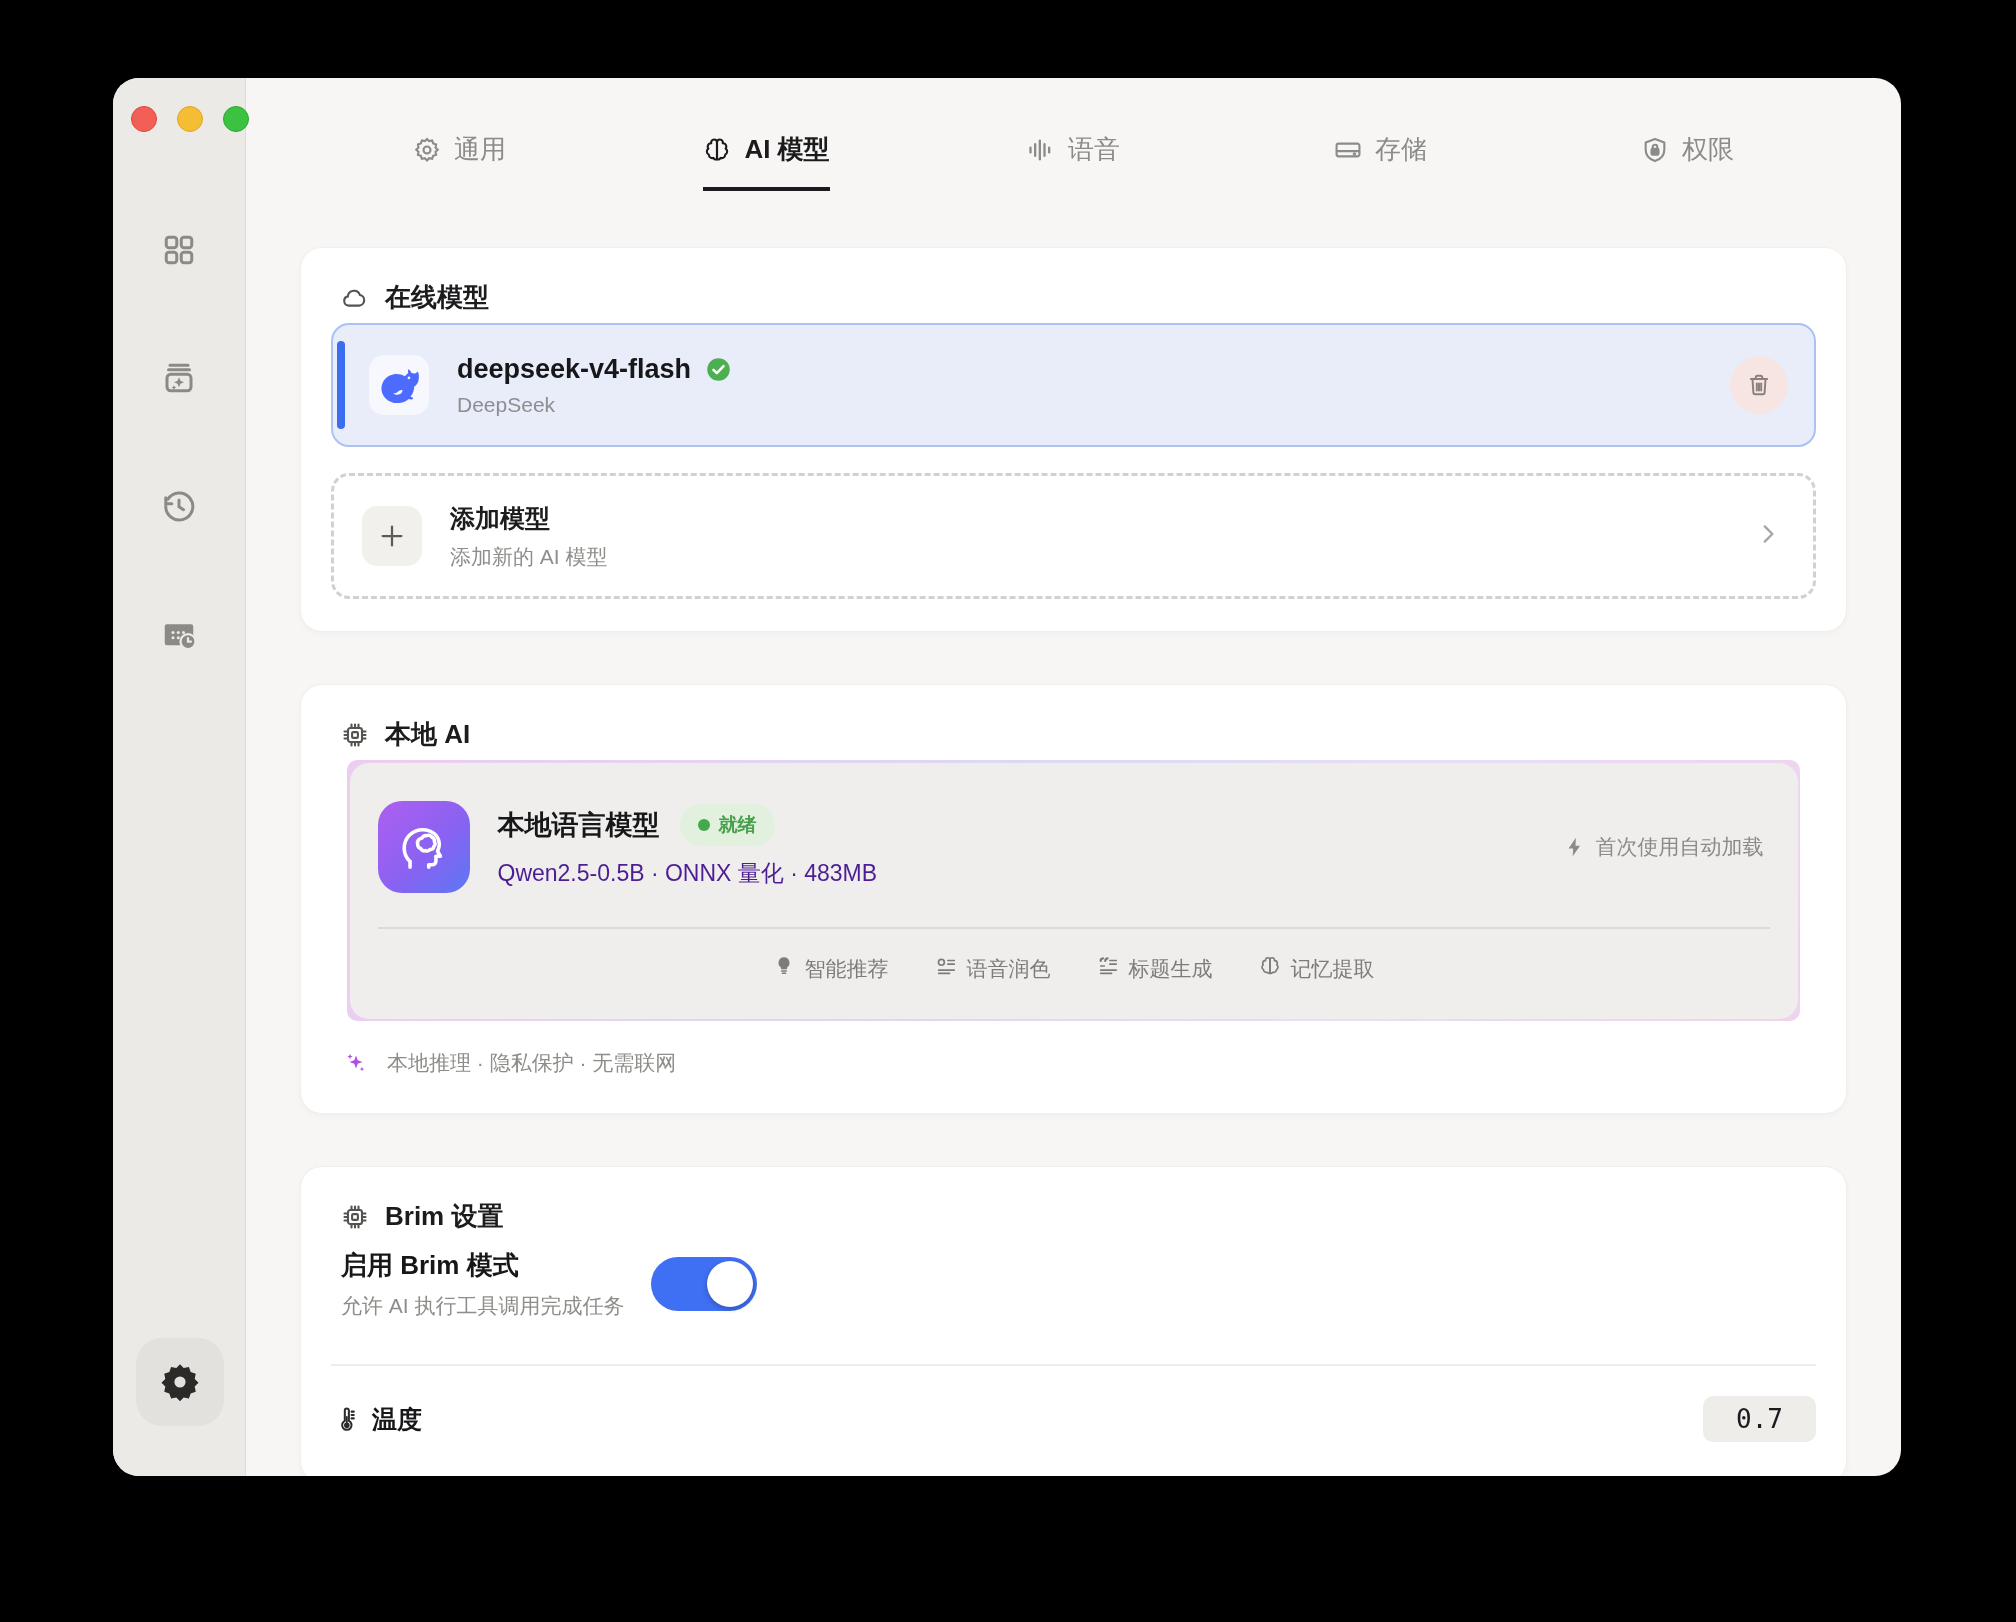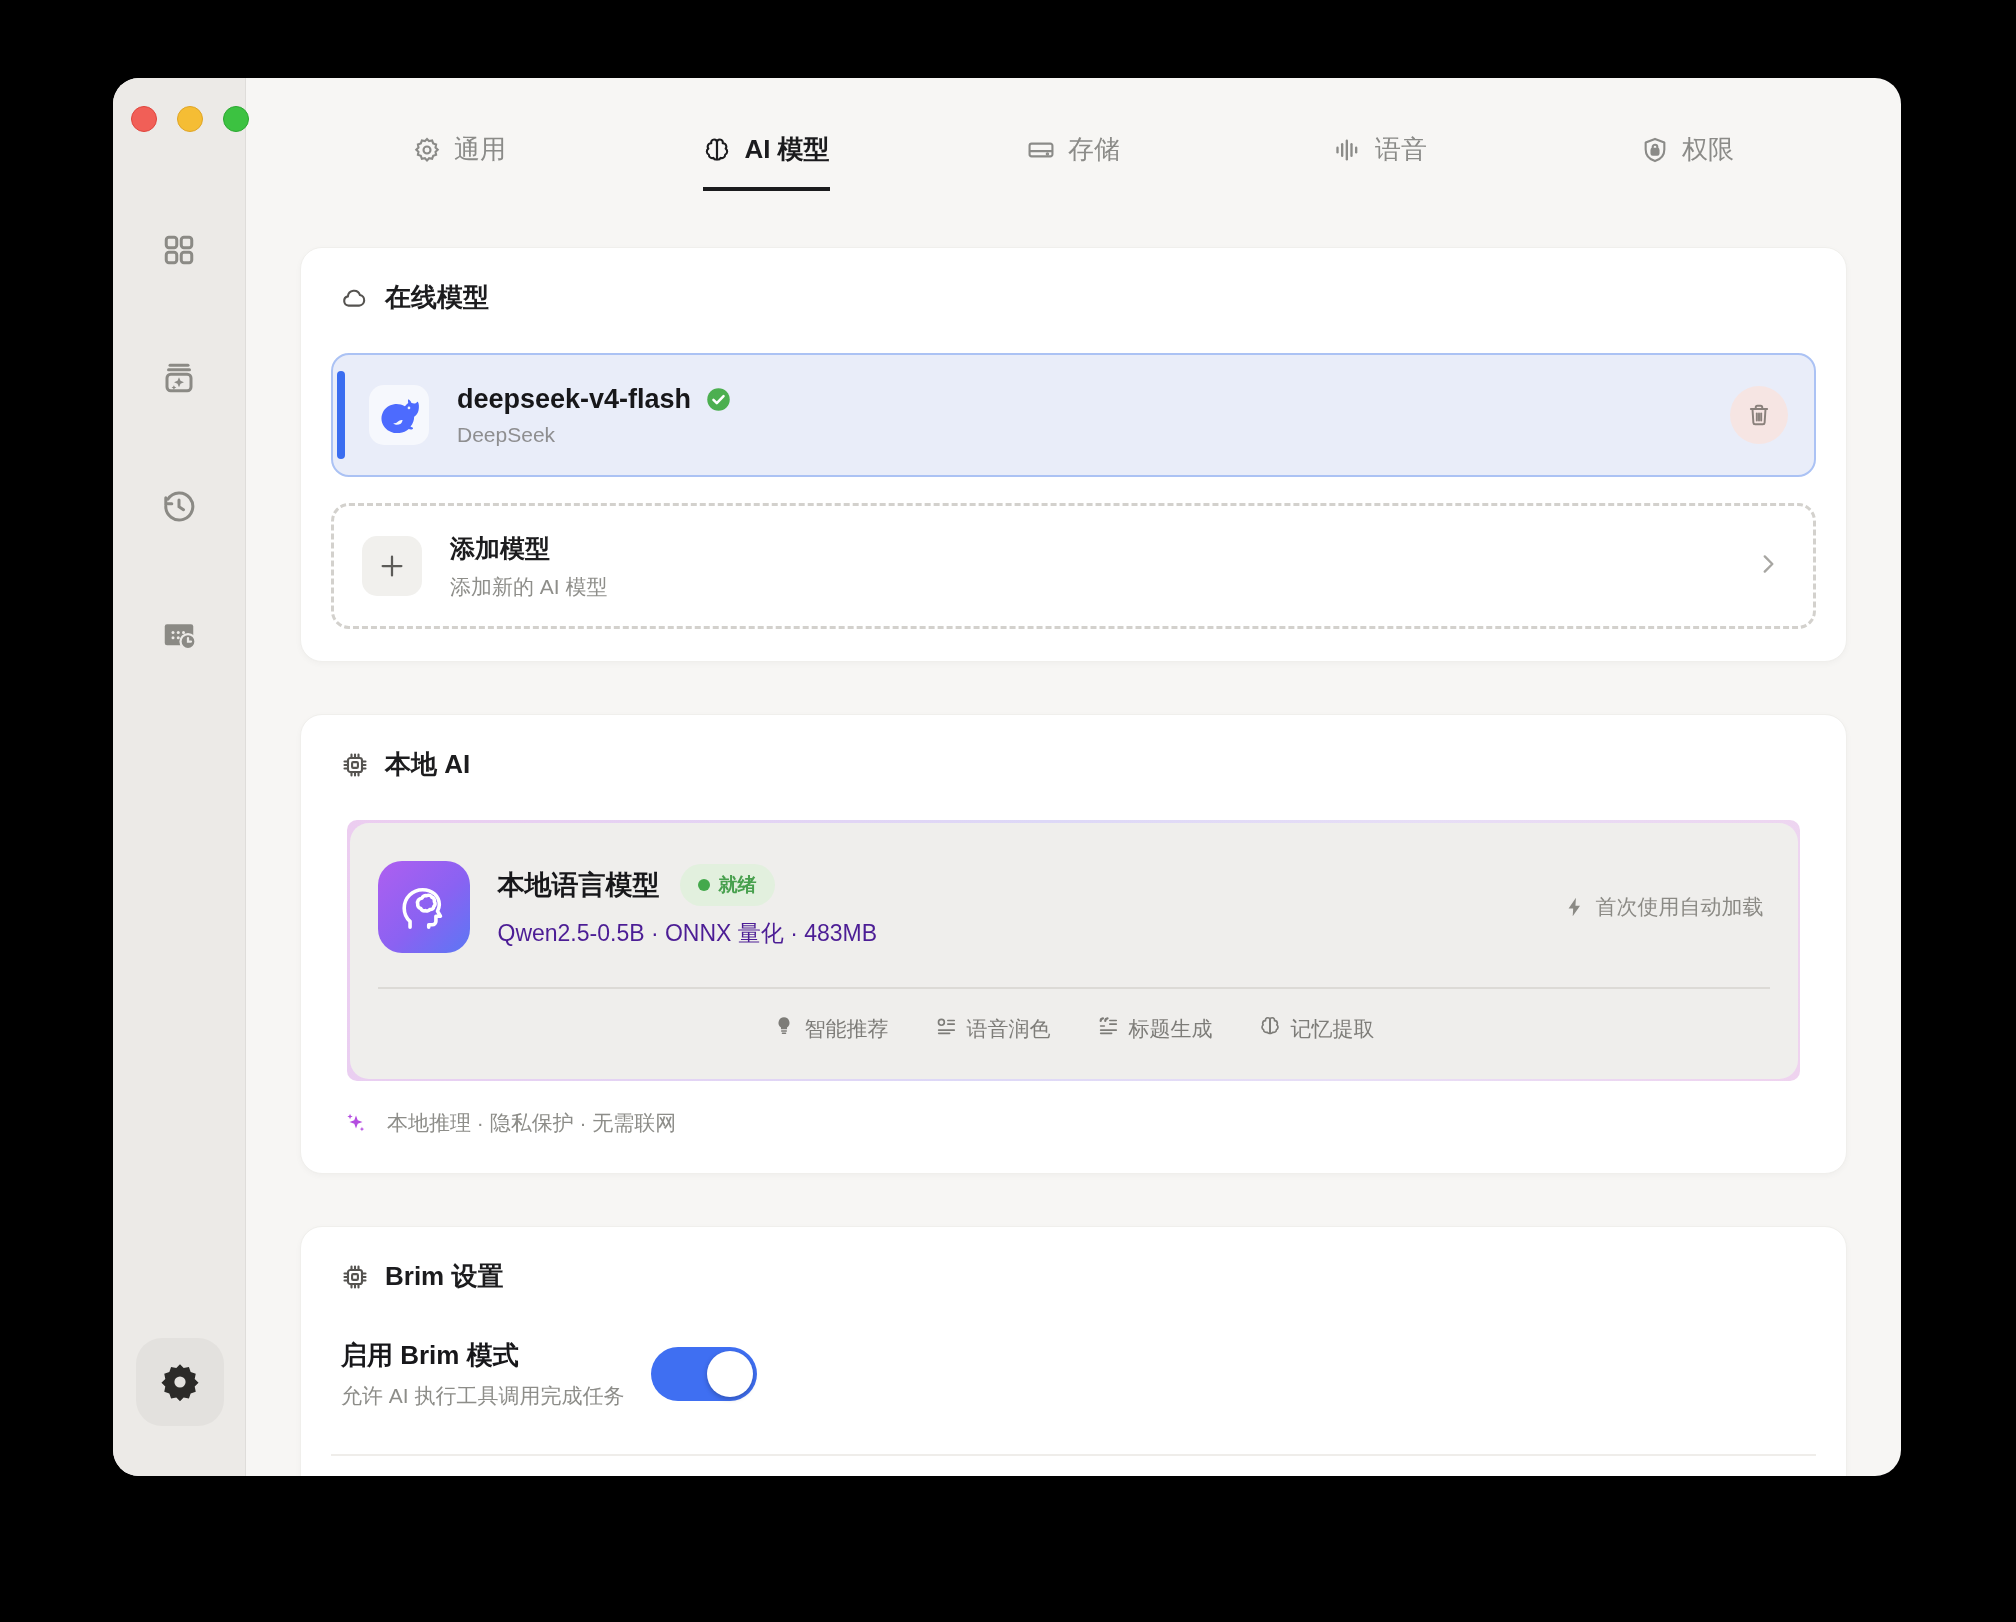--- a/index.html
+++ b/index.html
@@ -31,21 +31,21 @@
   .content { flex:1; display:flex; flex-direction:column; min-width:0; }
   .tabbar { display:flex; padding:54px 60px 0 60px; }
   .tab { flex:1; display:flex; justify-content:center; }
   .tab-inner { display:flex; align-items:center; gap:13px; color:#8b8b88; font-size:26px; padding-bottom:20px; border-bottom:4px solid transparent; cursor:pointer; }
   .tab-inner svg { width:28px; height:28px; }
   .tab.active .tab-inner { color:#1b1b1d; font-weight:bold; border-bottom-color:#1b1b1d; }
 
   .scroll { flex:1; overflow:hidden; padding:56px 54px 0 54px; }
 
   .card { background:#ffffff; border:1px solid #f0efec; border-radius:22px; box-shadow:0 2px 6px rgba(0,0,0,.03); margin-bottom:52px; }
-  .card-header { display:flex; align-items:center; gap:16px; padding:32px 40px 38px 40px; color:#1c1c1e; }
+  .card-header { display:flex; align-items:center; gap:16px; padding:32px 40px 8px 40px; color:#1c1c1e; }
   .card-header svg { width:28px; height:28px; color:#555350; }
   .card-title { font-size:26px; font-weight:bold; }
 
   
   .model-row { position:relative; margin:0 30px; height:124px; background:#e9edf9; border:2px solid #abc2f4; border-radius:18px; display:flex; align-items:center; padding-left:36px; }
   .accent { position:absolute; left:4px; top:16px; bottom:16px; width:8px; border-radius:5px; background:#3a6df0; }
   .tile { width:60px; height:60px; border-radius:15px; display:flex; align-items:center; justify-content:center; flex:0 0 60px; }
   .tile.whale { background:rgba(255,255,255,.6); }
   .tile.whale svg { width:46px; height:46px; }
   .row-texts { margin-left:28px; }
@@ -173,38 +173,38 @@
           <div class="tab-inner">
             <svg viewBox="0 0 24 24" fill="none" stroke="currentColor" stroke-width="1.8" stroke-linecap="round" stroke-linejoin="round">
                 <path d="M9.5 3a2.5 2.5 0 0 0-2.4 3.2A3 3 0 0 0 4 9a3 3 0 0 0 .6 1.8A3 3 0 0 0 5 16a3 3 0 0 0 4 2.8A2.5 2.5 0 0 0 12 20V5.5A2.5 2.5 0 0 0 9.5 3z"></path>
                 <path d="M14.5 3a2.5 2.5 0 0 1 2.4 3.2A3 3 0 0 1 20 9a3 3 0 0 1-.6 1.8A3 3 0 0 1 19 16a3 3 0 0 1-4 2.8A2.5 2.5 0 0 1 12 20V5.5A2.5 2.5 0 0 1 14.5 3z"></path>
               </svg>
             <span>AI 模型</span>
           </div>
         </div>
         <div class="tab">
           <div class="tab-inner">
-            <svg viewBox="0 0 24 24" fill="none" stroke="currentColor" stroke-width="1.8" stroke-linecap="round">
-                <path d="M4 6.5h16a1.8 1.8 0 0 1 1.8 1.8v7.4a1.8 1.8 0 0 1-1.8 1.8H4a1.8 1.8 0 0 1-1.8-1.8V8.3A1.8 1.8 0 0 1 4 6.5z"></path>
-                <path d="M2.5 13h19"></path>
-                <circle cx="17.5" cy="15.5" r="0.6" fill="currentColor"></circle>
-              </svg>
-            <span>存储</span>
-          </div>
-        </div>
-        <div class="tab">
-          <div class="tab-inner">
             <svg viewBox="0 0 24 24" fill="none" stroke="currentColor" stroke-width="2" stroke-linecap="round">
                 <path d="M3 10v4"></path>
                 <path d="M7 7v10"></path>
                 <path d="M11 4v16"></path>
                 <path d="M15 7v10"></path>
                 <path d="M19 10v4"></path>
               </svg>
             <span>语音</span>
+          </div>
+        </div>
+        <div class="tab">
+          <div class="tab-inner">
+            <svg viewBox="0 0 24 24" fill="none" stroke="currentColor" stroke-width="1.8" stroke-linecap="round">
+                <path d="M4 6.5h16a1.8 1.8 0 0 1 1.8 1.8v7.4a1.8 1.8 0 0 1-1.8 1.8H4a1.8 1.8 0 0 1-1.8-1.8V8.3A1.8 1.8 0 0 1 4 6.5z"></path>
+                <path d="M2.5 13h19"></path>
+                <circle cx="17.5" cy="15.5" r="0.6" fill="currentColor"></circle>
+              </svg>
+            <span>存储</span>
           </div>
         </div>
         <div class="tab">
           <div class="tab-inner">
             <svg viewBox="0 0 24 24" fill="none" stroke="currentColor" stroke-width="1.8" stroke-linecap="round" stroke-linejoin="round">
                 <path d="M12 2.5l8 3v6c0 5-3.5 8.5-8 10-4.5-1.5-8-5-8-10v-6z"></path>
                 <rect x="9" y="11" width="6" height="5" rx="1" fill="currentColor"></rect>
                 <path d="M10 11V9.5a2 2 0 0 1 4 0V11"></path>
               </svg>
             <span>权限</span>

